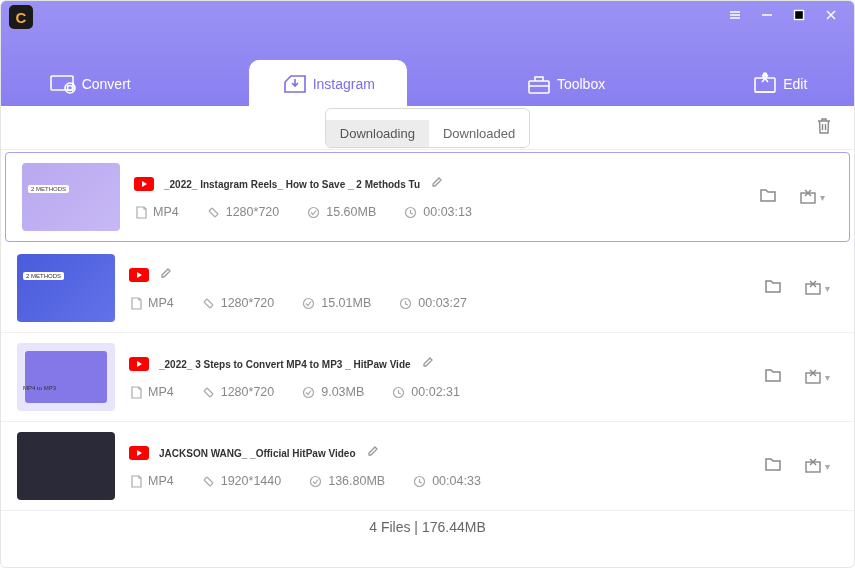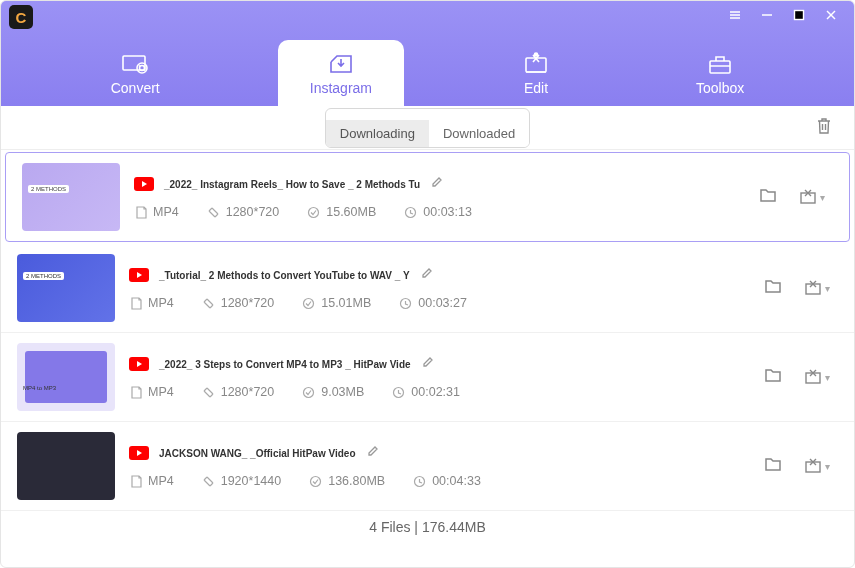--- a/index.html
+++ b/index.html
@@ -31,21 +31,21 @@
 
 .nav-tabs {
   display: flex;
   justify-content: center;
   gap: 90px;
   align-items: flex-end;
   height: 77px;
 }
 .nav-tab {
   display: flex;
-  flex-direction: column;
+  flex-direction: row;
   align-items: center;
   gap: 4px;
   color: #fff;
   font-size: 14px;
   padding: 12px 28px 10px 28px;
   cursor: pointer;
 }
 .nav-tab.active {
   background: #fff;
   color: #7b6ee8;
@@ -195,34 +195,34 @@
     <div class="nav-tab active">
       <svg width="28" height="24" viewBox="0 0 28 24" stroke-width="1.6">
           <path d="M4 10 L4 20 L24 20 L24 10"></path>
           <path d="M4 10 L10 4 L24 4 L24 10" fill="none"></path>
           <path d="M14 7 L14 14 M11 11 L14 14 L17 11"></path>
         </svg>
       <span>Instagram</span>
     </div>
     <div class="nav-tab">
       <svg width="28" height="24" viewBox="0 0 28 24" stroke-width="1.6">
+          <rect x="4" y="9" width="20" height="12" rx="1"></rect>
+          <path d="M10 9 L10 5 L18 5 L18 9"></path>
+          <line x1="4" y1="14" x2="24" y2="14"></line>
+        </svg>
+      <span>Toolbox</span>
+    </div>
+    <div class="nav-tab">
+      <svg width="28" height="24" viewBox="0 0 28 24" stroke-width="1.6">
           <rect x="4" y="6" width="20" height="14" rx="1"></rect>
           <line x1="4" y1="20" x2="24" y2="20"></line>
           <path d="M11 3 L17 10 M17 3 L11 10"></path>
           <circle cx="14" cy="2.5" r="1.5" fill="currentColor"></circle>
         </svg>
       <span>Edit</span>
-    </div>
-    <div class="nav-tab">
-      <svg width="28" height="24" viewBox="0 0 28 24" stroke-width="1.6">
-          <rect x="4" y="9" width="20" height="12" rx="1"></rect>
-          <path d="M10 9 L10 5 L18 5 L18 9"></path>
-          <line x1="4" y1="14" x2="24" y2="14"></line>
-        </svg>
-      <span>Toolbox</span>
     </div>
   </div>
 </div>
 
 <div class="subtabs-row">
   <div class="subtabs">
     <div class="subtab active">Downloading</div>
     <div class="subtab">Downloaded</div>
   </div>
   <span class="trash-btn">
@@ -290,21 +290,20 @@
           <span class="chev">▾</span>
         </span>
     </div>
   </div>
 
   <div class="row">
     <div class="thumb t2"></div>
     <div class="row-main">
       <div class="row-title-line">
         <span class="yt-icon"></span>
-        <span class="row-title">_Tutorial_ 2 Methods to Convert YouTube to WAV _ Y</span>
         <span class="edit-title-icon"><svg width="14" height="14" viewBox="0 0 14 14" stroke="#999" stroke-width="1.3" fill="none">
               <path d="M3 11 L3 9 L9 3 L11 5 L5 11 Z"></path>
             </svg></span>
       </div>
       <div class="row-meta">
         <span class="meta-item">
             <svg width="13" height="13" viewBox="0 0 13 13" stroke-width="1.2">
               <path d="M3 1 L10 1 L12 3 L12 12 L3 12 Z"></path>
               <path d="M10 1 L10 3 L12 3"></path>
             </svg>

